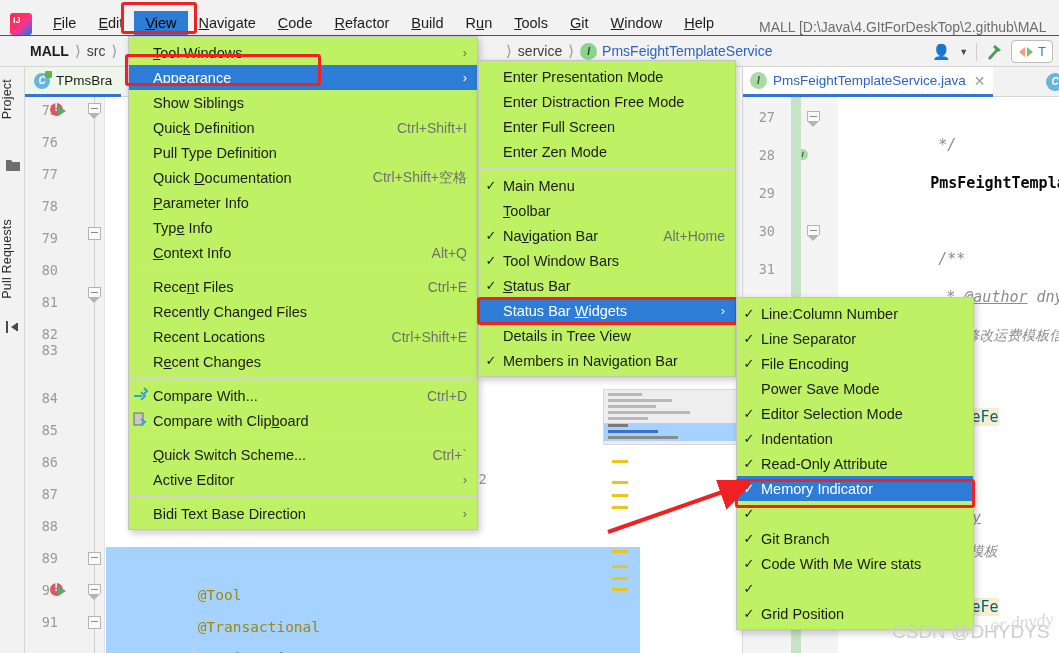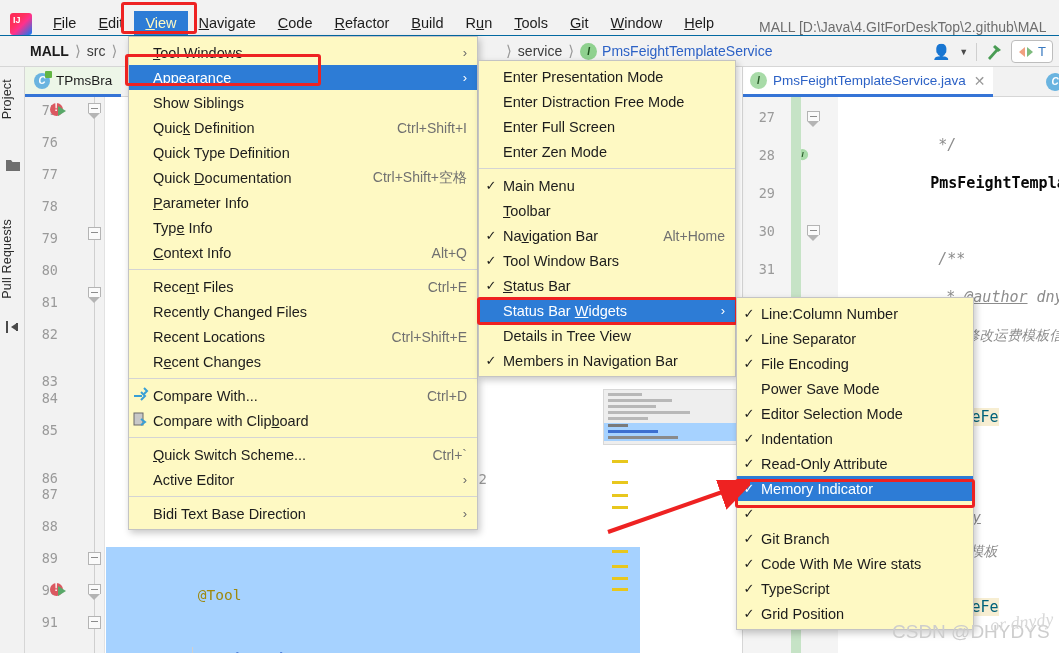--- a/index.html
+++ b/index.html
@@ -29,21 +29,21 @@
   .ij-logo::after {
     content: "IJ"; position: absolute; left: 3px; top: 2px;
     font-size: 9px; font-weight: bold; color: #fff;
     font-family: "Liberation Sans", sans-serif;
   }
   .menu-item {
     padding: 4px 11px; font-size: 14.5px; color: #1c1c1c;
     white-space: nowrap; cursor: default; position: relative;
   }
   .menu-item u { text-decoration: underline; }
-  .menu-item.active { background: #2d7cd6; color: #fef9c3; }
+  .menu-item.active { background: #2d7cd6; color: #000000; }
   .win-title {
     margin-left: 34px; font-size: 14px; color: #6e6e6e;
     white-space: nowrap; overflow: hidden;
   }
 
   
   .navbar {
     position: absolute; left: 0; top: 36px; width: 1059px; height: 31px;
     background: #f2f2f2; border-bottom: 1px solid #d6d6d6;
     display: flex; align-items: center;
@@ -221,21 +221,21 @@
   }
   .rl { position: absolute; left: 0; height: 32px; line-height: 32px; }
   .cmt { color: #8c8c8c; font-style: italic; }
   .cmt-tag { color: #8c8c8c; font-style: italic; text-decoration: underline; }
   .hl-method {
     background: #f7eed2; color: #00627a;
   }
 
   
   .menu-pop {
-    position: absolute; background: #fef9c3;
+    position: absolute; background: #bef264;
     border: 1px solid #c4c4c4; box-shadow: 2px 3px 7px rgba(0,0,0,.22);
     padding: 3px 0;
   }
   .mrow {
     position: relative; display: flex; align-items: center;
     height: 25px; padding: 0 10px 0 0; font-size: 14.5px;
     color: #1c1c1c; white-space: nowrap;
   }
   .mrow.sel { background: #2d7cd6; color: #ffffff; }
   .mrow .chk { width: 24px; text-align: center; font-size: 13px; flex: 0 0 24px; }
@@ -342,24 +342,24 @@
     <div class="gutter-left">
       <div class="fold-line"></div>
       <div class="lnum" style="top:5px;">75</div>
       <div class="lnum" style="top:37px;">76</div>
       <div class="lnum" style="top:69px;">77</div>
       <div class="lnum" style="top:101px;">78</div>
       <div class="lnum" style="top:133px;">79</div>
       <div class="lnum" style="top:165px;">80</div>
       <div class="lnum" style="top:197px;">81</div>
       <div class="lnum" style="top:229px;">82</div>
-      <div class="lnum" style="top:276px;">83</div>
+      <div class="lnum" style="top:245px;">83</div>
       <div class="lnum" style="top:293px;">84</div>
       <div class="lnum" style="top:325px;">85</div>
-      <div class="lnum" style="top:357px;margin-top:16px;">86</div>
+      <div class="lnum" style="top:357px;">86</div>
       <div class="lnum" style="top:389px;">87</div>
       <div class="lnum" style="top:421px;">88</div>
       <div class="lnum" style="top:453px;">89</div>
       <div class="lnum" style="top:485px;">90</div>
       <div class="lnum" style="top:517px;">91</div>
 
       <div class="run-gutter" style="top:6px;">
         <span class="dot"></span>
         <span class="tri"></span>
       </div>
@@ -376,20 +376,23 @@
       <div class="fold-mark" style="top:519px;"></div>
     </div>
 
     <div class="code-left">
       
       <div class="cl sel-band" style="top:450px;height:136px;width:534px;"></div>
       <div class="indent-guide" style="left:86px;top:550px;height:36px;"></div>
 
       <div class="cl" style="top:453px;">
         <span class="ann" style="padding-left:22px;">@Tool</span>
+      </div>
+      <div class="cl" style="top:485px;">
+        <span class="ann" style="padding-left:22px;">@Transactional</span>
       </div>
       <div class="cl" style="top:517px;padding-left:22px;">
         <span class="kw">public</span><span class="plain"> </span><span class="kw">void</span><span class="plain"> </span><span class="mname">deleteBrand</span><span class="plain">() {</span>
       </div>
       <div class="cl" style="top:549px;padding-left:58px;">
         
       </div>
     </div>
 
     <div style="position:absolute;left:445px;top:404px;font-family:'DejaVu Sans Mono',monospace;font-size:14px;color:#9a9a9a;">22</div>
@@ -490,21 +493,21 @@
       <span class="chk"></span>
       <span class="lbl">Show Siblings</span>
     </div>
     <div class="mrow">
       <span class="chk"></span>
       <span class="lbl">Quic<u>k</u> Definition</span>
       <span class="acc">Ctrl+Shift+I</span>
     </div>
     <div class="mrow">
       <span class="chk"></span>
-      <span class="lbl">Quick Type Definition</span>
+      <span class="lbl">Pull Type Definition</span>
     </div>
     <div class="mrow">
       <span class="chk"></span>
       <span class="lbl">Quick <u>D</u>ocumentation</span>
       <span class="acc">Ctrl+Shift+空格</span>
     </div>
     <div class="mrow">
       <span class="chk"></span>
       <span class="lbl"><u>P</u>arameter Info</span>
     </div>
@@ -671,21 +674,20 @@
     <div class="mrow">
       <span class="chk">✓</span>
       <span class="lbl">Git Branch</span>
     </div>
     <div class="mrow">
       <span class="chk">✓</span>
       <span class="lbl">Code With Me Wire stats</span>
     </div>
     <div class="mrow">
       <span class="chk">✓</span>
-      <span class="lbl">TypeScript</span>
     </div>
     <div class="mrow">
       <span class="chk">✓</span>
       <span class="lbl">Grid Position</span>
     </div>
   </div>
   <div class="redbox" style="left:735px;top:479px;width:240px;height:29px;"></div>
 
   <svg style="position:absolute;left:600px;top:480px;width:150px;height:60px;">
     <defs>

